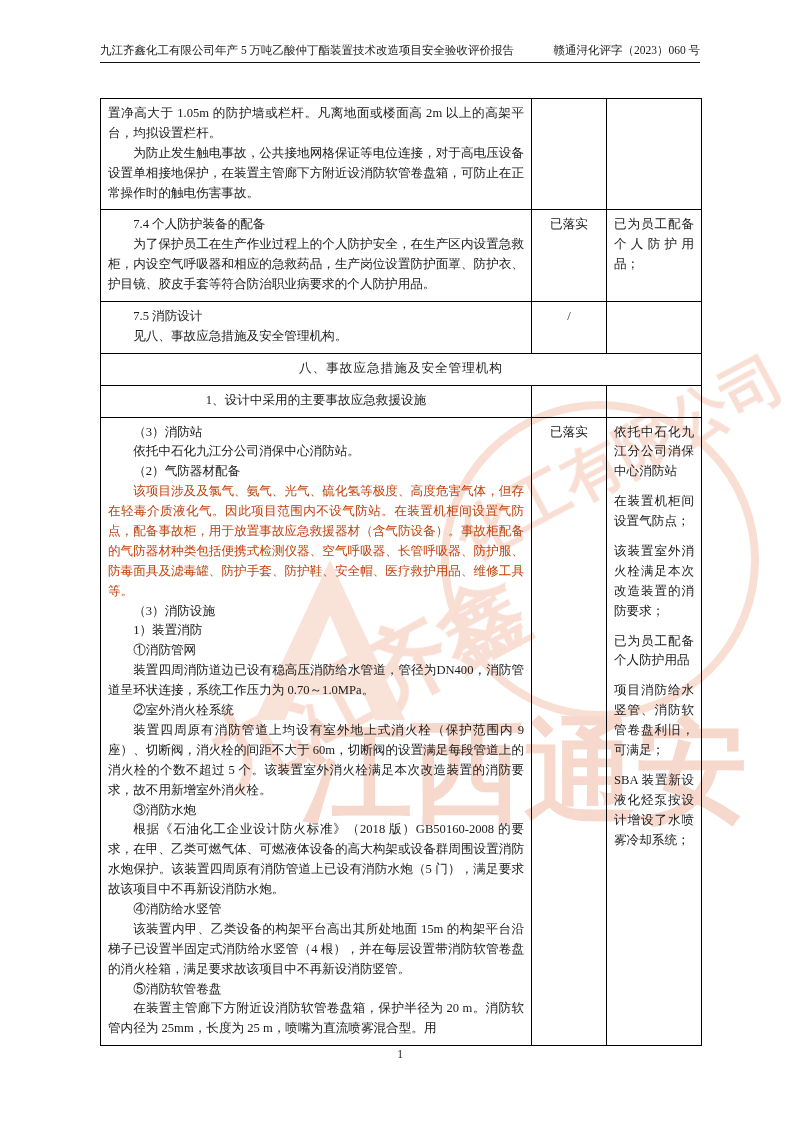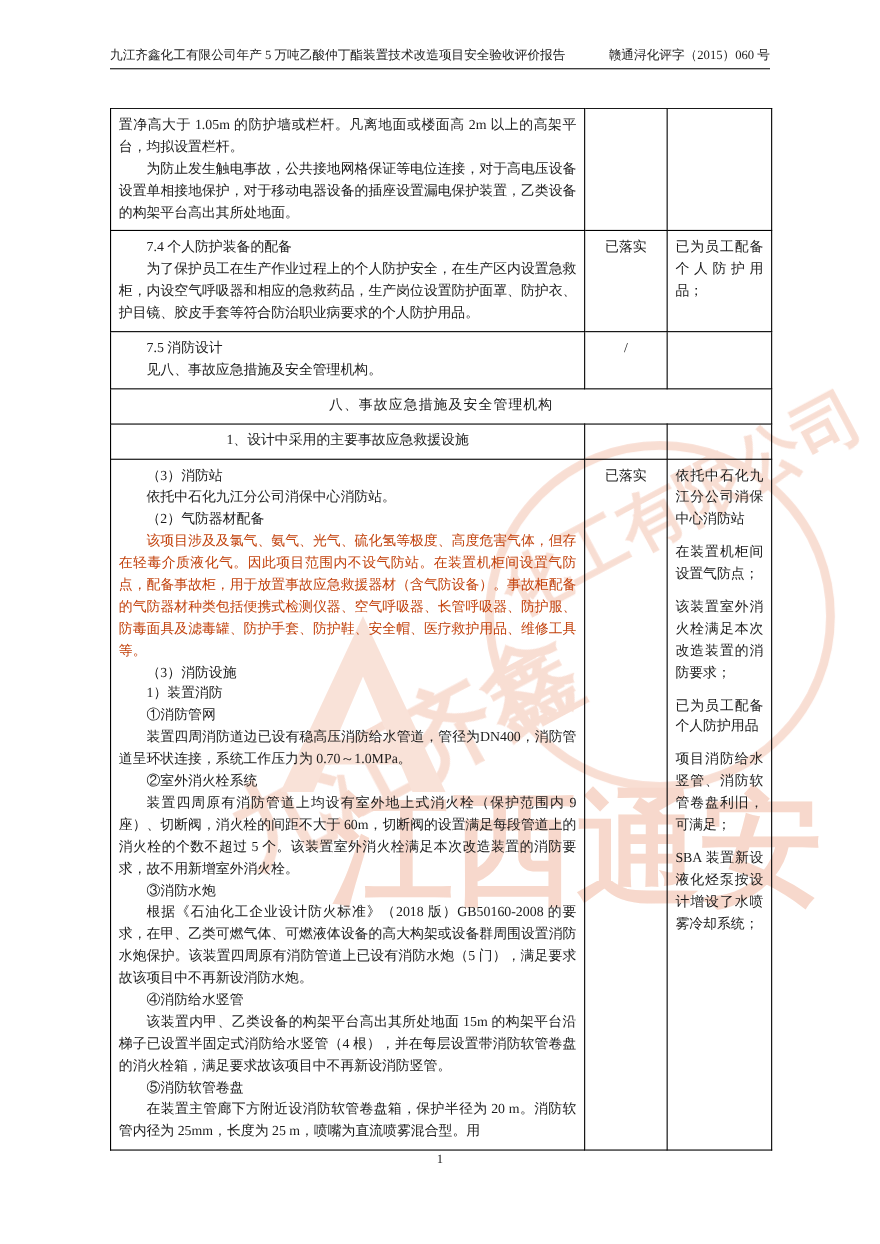--- a/index.html
+++ b/index.html
@@ -135,35 +135,35 @@
       <text x="300" y="810" fill="#f0b9a2" font-size="112" font-family="'Liberation Serif',serif" font-weight="bold">江西通安</text>
 
       <path d="M330 560 L405 720 L375 720 L330 615 L285 720 L255 720 Z" fill="#f4cbb9"></path>
       <path d="M300 672 L360 672 L368 695 L292 695 Z" fill="#f4cbb9"></path>
     </g>
   </svg>
 
   <div class="header">
     <div class="header-line">
       <span class="header-left">九江齐鑫化工有限公司年产 5 万吨乙酸仲丁酯装置技术改造项目安全验收评价报告</span>
-      <span class="header-right">赣通浔化评字（2015）060 号</span>
+      <span class="header-right">赣通浔化评字（2023）060 号</span>
     </div>
   </div>
 
   <table class="doc-table">
     <colgroup>
       <col class="col-main">
         <col class="col-mid">
         <col class="col-right">
     </colgroup>
     <tbody>
       <tr>
         <td>
           <p class="para">置净高大于 1.05m 的防护墙或栏杆。凡离地面或楼面高 2m 以上的高架平台，均拟设置栏杆。</p>
-          <p class="para ind2">为防止发生触电事故，公共接地网格保证等电位连接，对于高电压设备设置单相接地保护，对于移动电器设备的插座设置漏电保护装置，乙类设备的构架平台高出其所处地面。</p>
+          <p class="para ind2">为防止发生触电事故，公共接地网格保证等电位连接，对于高电压设备设置单相接地保护，在装置主管廊下方附近设消防软管卷盘箱，可防止在正常操作时的触电伤害事故。</p>
         </td>
         <td class="mid-cell"></td>
         <td class="right-cell"></td>
       </tr>
 
       <tr>
         <td>
           <p class="para ind2">7.4 个人防护装备的配备</p>
           <p class="para ind2">为了保护员工在生产作业过程上的个人防护安全，在生产区内设置急救柜，内设空气呼吸器和相应的急救药品，生产岗位设置防护面罩、防护衣、护目镜、胶皮手套等符合防治职业病要求的个人防护用品。</p>
         </td>

